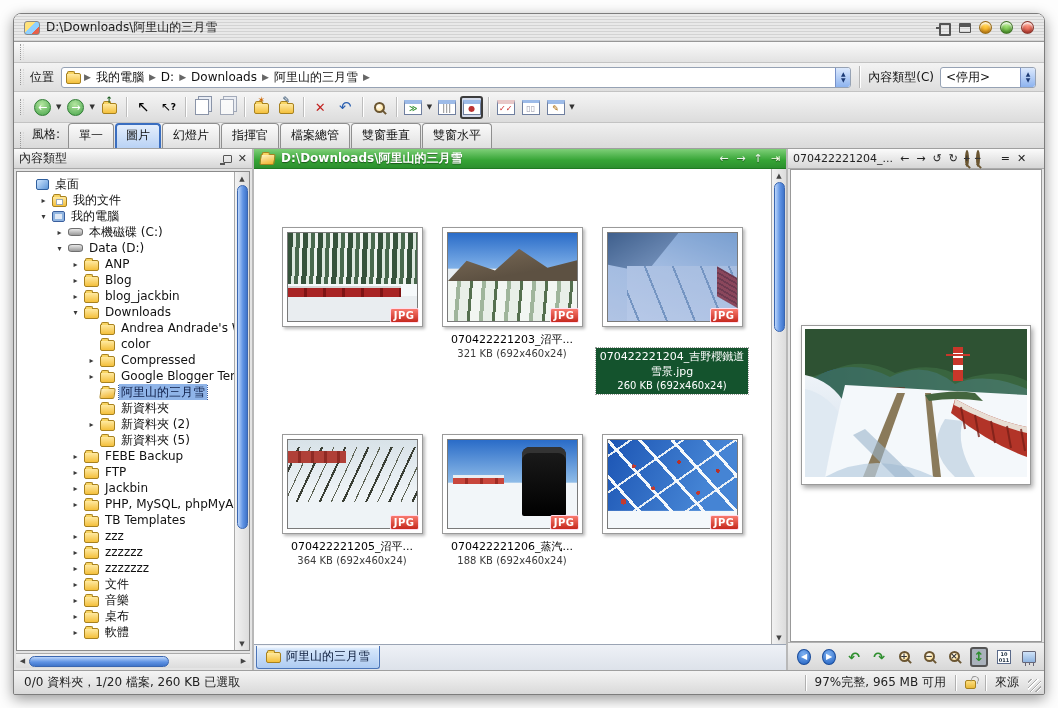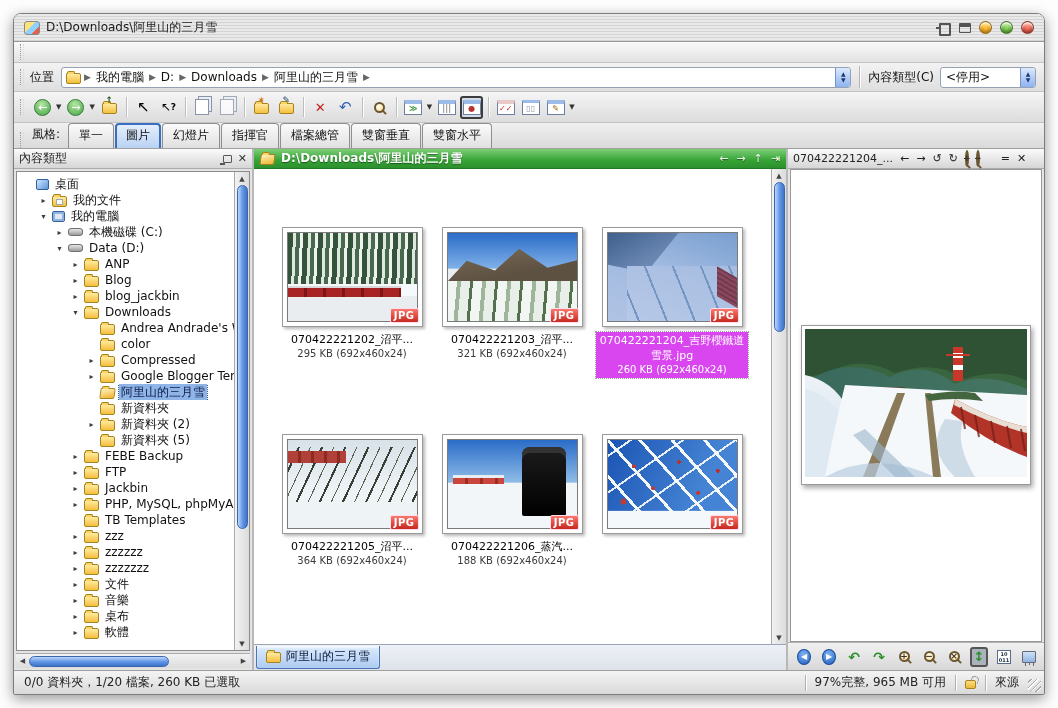--- a/index.html
+++ b/index.html
@@ -118,21 +118,21 @@
   .thumb-card { width:141px; height:100px; margin:0 auto; background:#fff; border:1px solid #9a9a9a;
     box-shadow:2px 2px 3px rgba(0,0,0,.28); padding:4px; position:relative; }
   .thumb-img { width:100%; height:100%; border:1px solid #7a7a7a; position:relative; overflow:hidden; }
   .thumb-img .a,.thumb-img .b { position:absolute; }
   .sel-tint::after { content:""; position:absolute; inset:0; background:rgba(70,110,200,.30); }
   .jpg-badge { position:absolute; right:3px; bottom:3px; z-index:5; background:linear-gradient(#f87a6e,#c6281e);
     color:#fff; font-size:10px; font-weight:bold; padding:1px 3px; border:1px solid #fde; border-radius:2px; letter-spacing:.5px; }
   .thumb-label { margin-top:5px; }
   .thumb-name { font-size:11px; color:#000; }
   .thumb-size { font-size:10px; color:#3a3a3a; margin-top:1px; }
-  .thumb-label.sel { width:152px; margin:5px auto 0; background:#d946ef; color:#fff; outline:1px dotted #9a9a9a; padding:1px 2px 3px; }
+  .thumb-label.sel { width:152px; margin:21px auto 0; background:#14532d; color:#fff; outline:1px dotted #9a9a9a; padding:1px 2px 3px; }
   .thumb-label.sel .thumb-name,.thumb-label.sel .thumb-size { color:#fff; }
 
   
   .s1 { background:linear-gradient(#e7edf2 0 55%,#f6f9fb 55% 72%,#e9edf0 72%); }
   .s1 .a { inset:0 0 42% 0; background:repeating-linear-gradient(92deg,#35523b 0 5px,#dde8df 5px 8px,#49694e 8px 12px,#eef3ef 12px 15px); }
   .s1 .b { left:0; right:12%; top:60%; height:13%; background:repeating-linear-gradient(90deg,#a82424 0 16px,#7e1414 16px 19px); border-top:2px solid #d8d8d8; }
   .s2 { background:linear-gradient(#2a6cc8,#7fb0e8 40%,#e8eef2 41%); }
   .s2 .a { left:-5%; right:-5%; top:18%; height:45%; background:linear-gradient(170deg,#7c6c58,#5d5142 60%);
     clip-path:polygon(0 100%,18% 30%,38% 55%,55% 0,75% 48%,100% 25%,100% 100%); }
   .s2 .b { left:0; right:0; bottom:0; height:46%; background:repeating-linear-gradient(95deg,#f2f6f2 0 9px,#9fb59b 9px 13px,#e8efe8 13px 22px,#55704f 22px 25px); }
@@ -523,24 +523,20 @@
       </div>
       <div class="browse-area">
         <div class="thumb-grid" id="thumb-grid">
             <div class="thumb-cell">
      <div class="thumb-card">
        <div class="thumb-img s1">
          <span class="a"></span>
                   <span class="b"></span>
        </div>
        <span class="jpg-badge">JPG</span>
-     </div>
-     <div class="thumb-label">
-       <div class="thumb-name">070422221202_沼平...</div>
-       <div class="thumb-size">295 KB (692x460x24)</div>
      </div>
    </div>
             <div class="thumb-cell">
      <div class="thumb-card">
        <div class="thumb-img s2">
          <span class="a"></span>
                   <span class="b"></span>
        </div>
        <span class="jpg-badge">JPG</span>
      </div>

